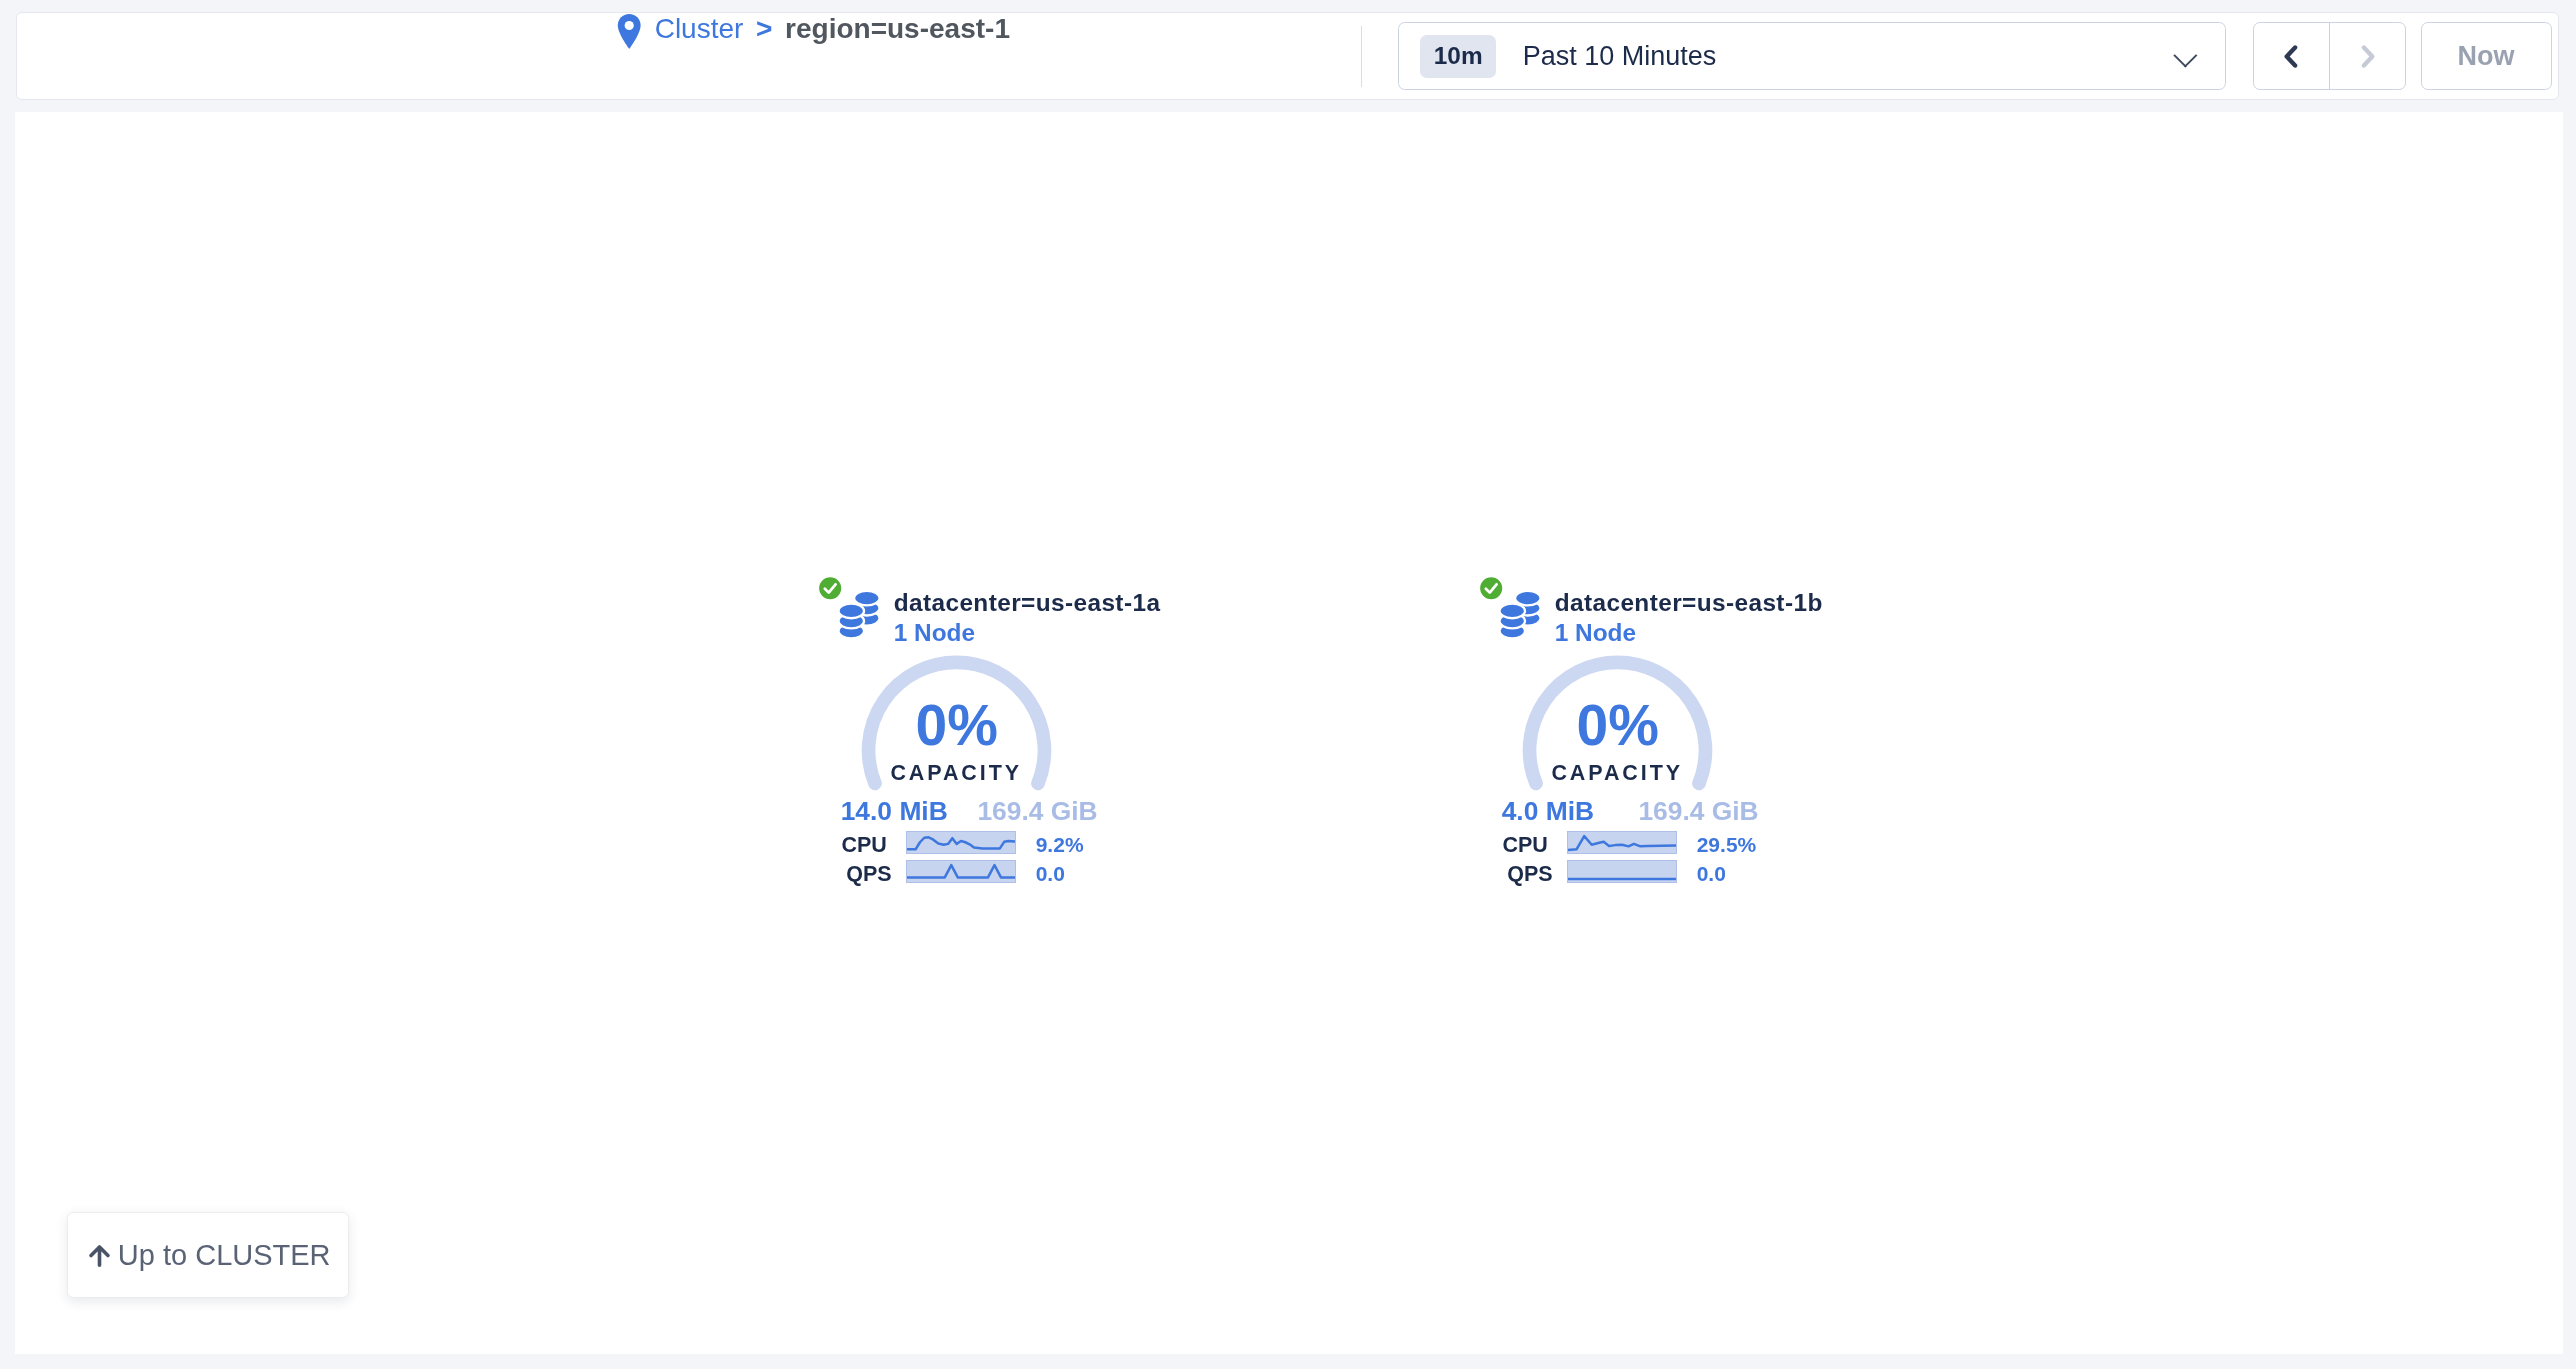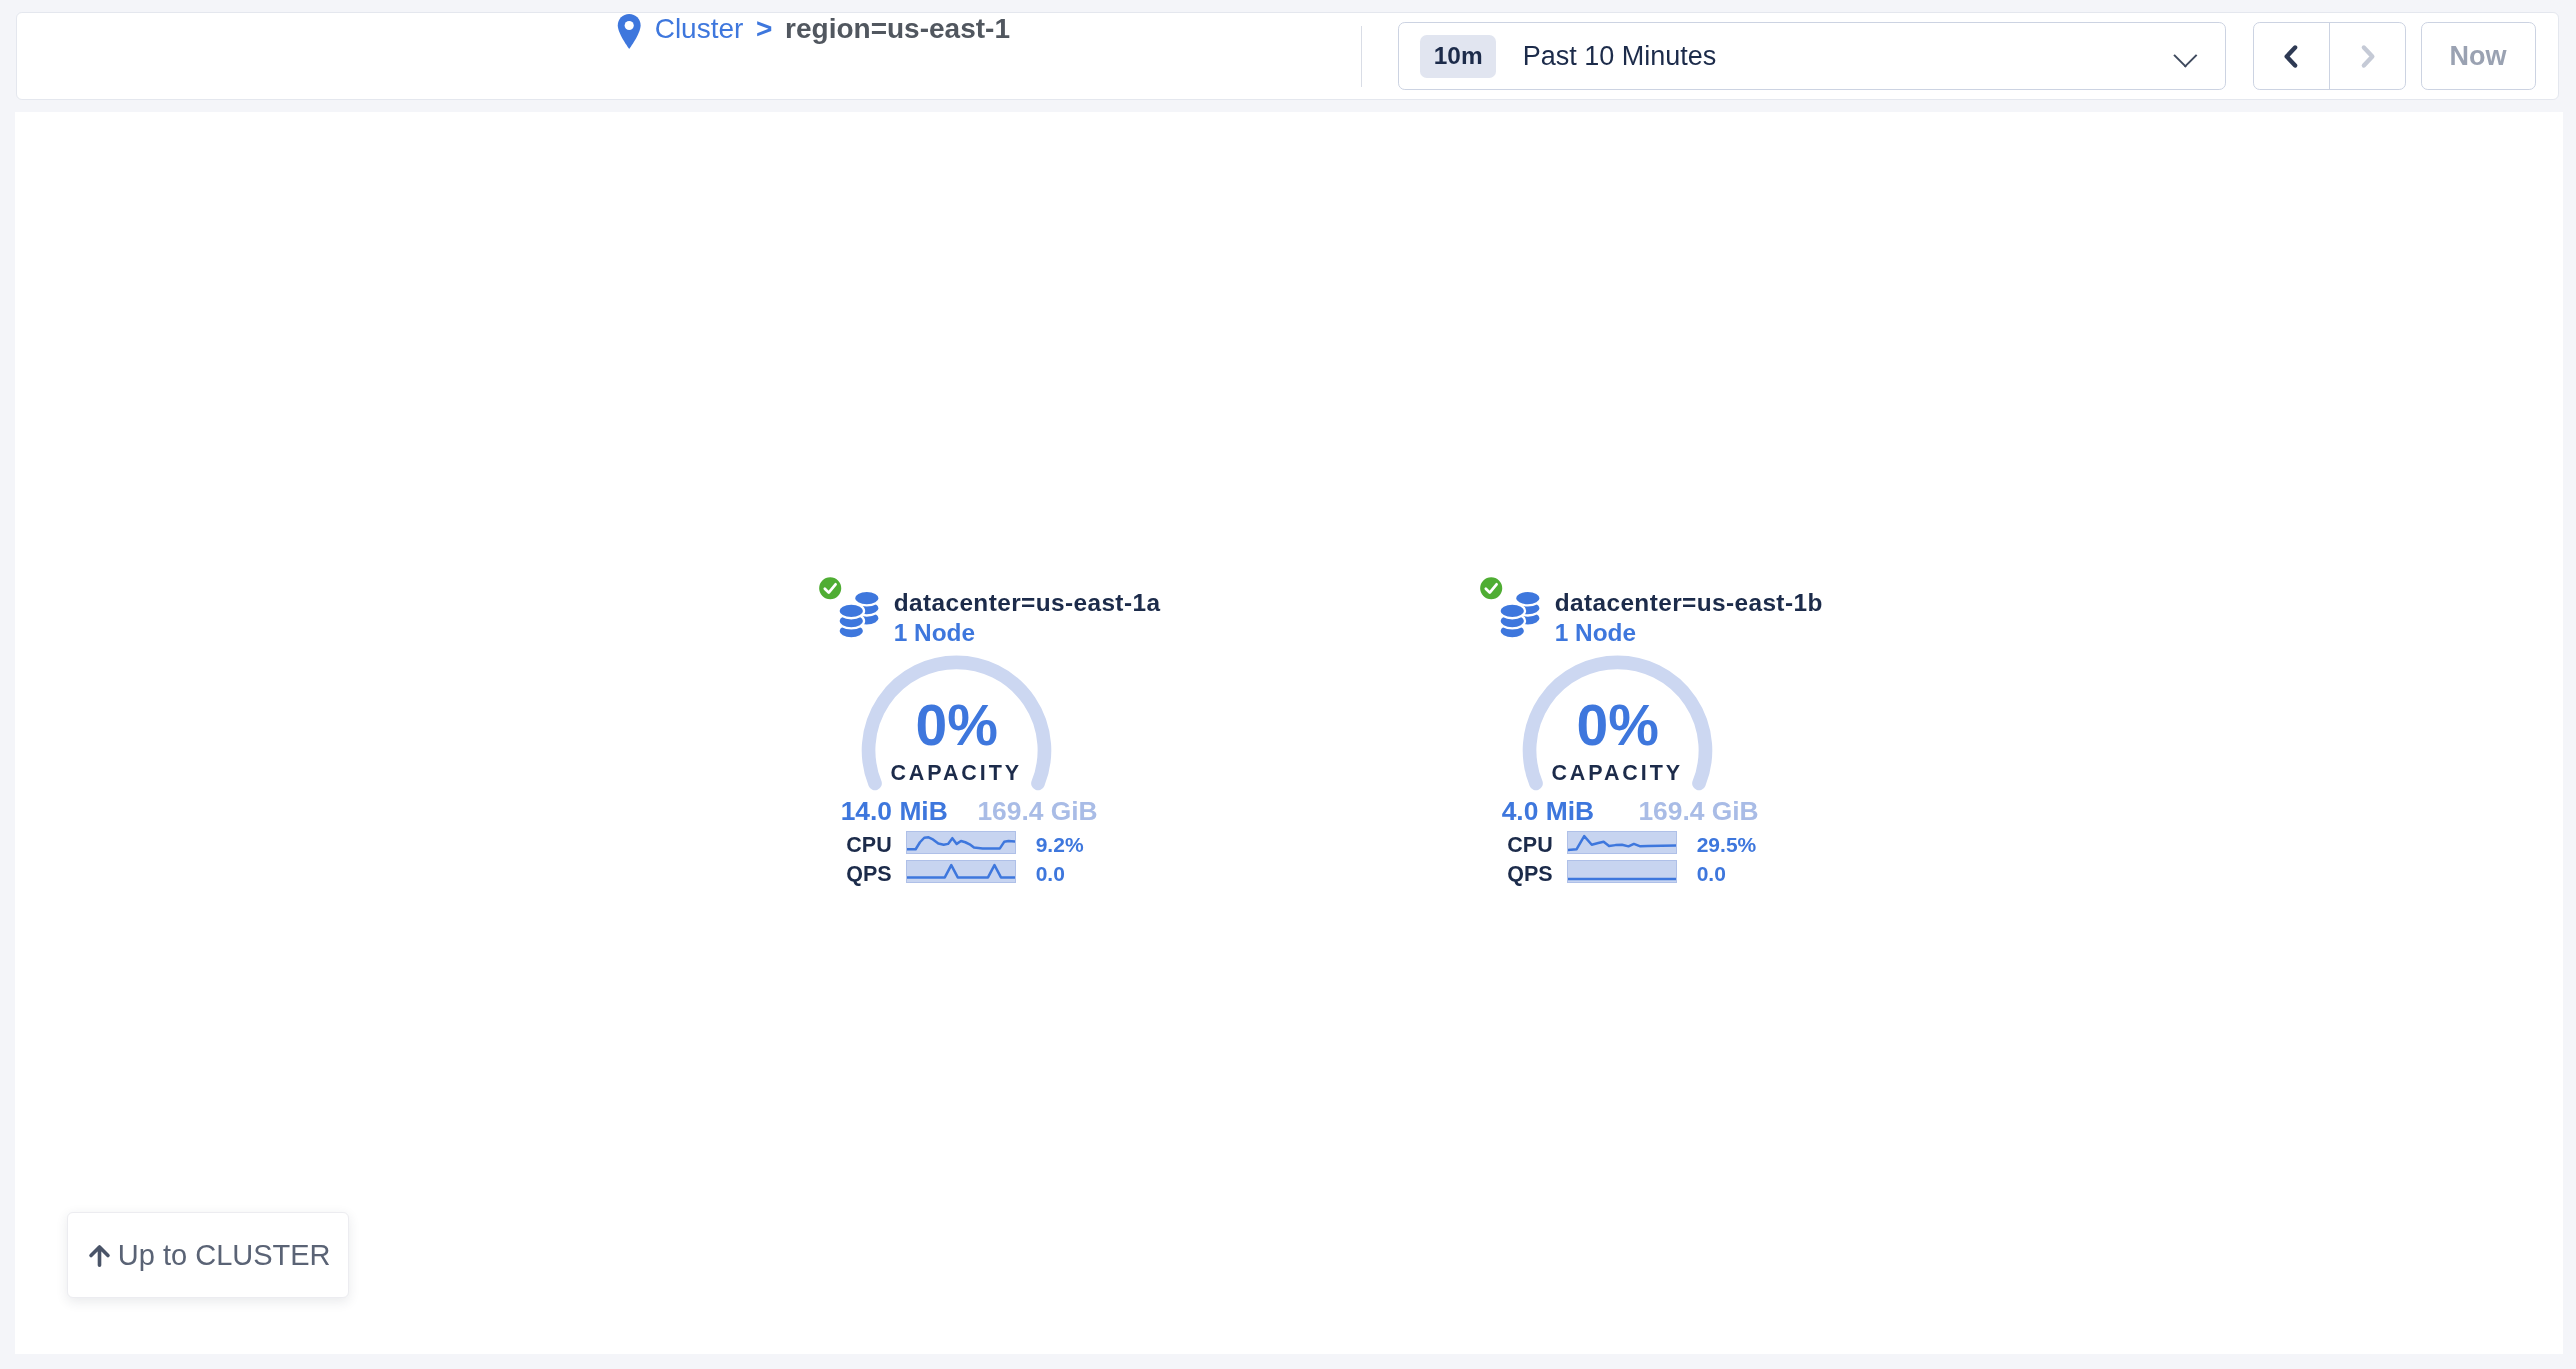--- a/index.html
+++ b/index.html
@@ -46,21 +46,21 @@
     position:absolute;right:31px;top:23.5px;width:14.7px;height:14.7px;
     border-right:2.9px solid #3f4a5e;border-bottom:2.9px solid #3f4a5e;transform:rotate(45deg);
   }
   .nav-group{
     position:absolute;left:2236px;top:9.8px;width:153px;height:68px;box-sizing:border-box;
     border:1px solid var(--control_border,#ccd3e2);border-radius:6.8px;display:flex;background:#fff;
   }
   .nav-btn{flex:1;display:flex;align-items:center;justify-content:center;cursor:pointer;}
   .nav-btn + .nav-btn{border-left:1px solid var(--control_border,#ccd3e2);}
   .now-btn{
-    position:absolute;left:2404px;top:9.8px;width:115px;height:68px;box-sizing:border-box;
+    position:absolute;left:2404px;top:9.8px;width:131px;height:68px;box-sizing:border-box;
     border:1px solid var(--control_border,#ccd3e2);border-radius:6.8px;background:#fff;
     display:flex;align-items:center;justify-content:center;
     font-size:27px;font-weight:700;color:var(--disabled_text,#9aa2b2);cursor:default;
   }
   
   .canvas{position:absolute;left:14.7px;top:112px;width:2548px;height:1242px;background:#fff;}
   
   .card{position:absolute;top:455px;width:323px;height:440px;cursor:pointer;}
   .card.c0{left:787px;}
   .card.c1{left:1448px;}
@@ -70,21 +70,21 @@
   .card-sub{position:absolute;left:92px;top:52px;font-size:24.4px;font-weight:700;color:var(--accent_blue);}
   .gauge-svg{position:absolute;left:47px;top:76px;}
   .pct{position:absolute;left:67px;top:125px;width:176px;text-align:center;font-size:57px;font-weight:700;color:var(--accent_blue);}
   .cap-label{position:absolute;left:47px;top:194px;width:215px;text-align:center;font-size:21.5px;font-weight:700;letter-spacing:2.9px;color:var(--dark_navy);}
   .stat-used{position:absolute;left:39px;top:229px;font-size:26.4px;font-weight:700;color:var(--accent_blue);white-space:nowrap;}
   .stat-total{position:absolute;left:147px;top:229px;width:149px;text-align:right;font-size:26.4px;font-weight:700;color:var(--light_blue_text,#a9bce6);white-space:nowrap;}
   .m-label{position:absolute;left:35px;width:55px;text-align:right;font-size:21.5px;font-weight:700;color:var(--dark_navy);}
   .m-spark{position:absolute;left:104px;width:110px;height:22.5px;background:var(--spark_bg,#c7d4f0);border:1px solid var(--spark_border,#afc0e8);box-sizing:border-box;}
   .m-spark svg{display:block;width:100%;height:100%;}
   .m-value{position:absolute;left:234px;font-size:21px;font-weight:700;color:var(--accent_blue);white-space:nowrap;}
-  .row1 .m-label,.row1 .m-value{top:266px;}
+  .row1 .m-label,.row1 .m-value{top:266px;text-align:center;}
   .row1 .m-spark{top:264px;}
   .row2 .m-label,.row2 .m-value{top:295px;}
   .row2 .m-spark{top:293px;}
   
   .up-btn{
     position:absolute;left:52px;top:1100px;width:282px;height:86px;box-sizing:border-box;
     background:#fff;border:1px solid #ececf0;border-radius:5.9px;
     box-shadow:0 3.9px 11.7px rgba(40,50,70,0.10);
     display:flex;align-items:center;justify-content:center;gap:4px;cursor:pointer;
   }

